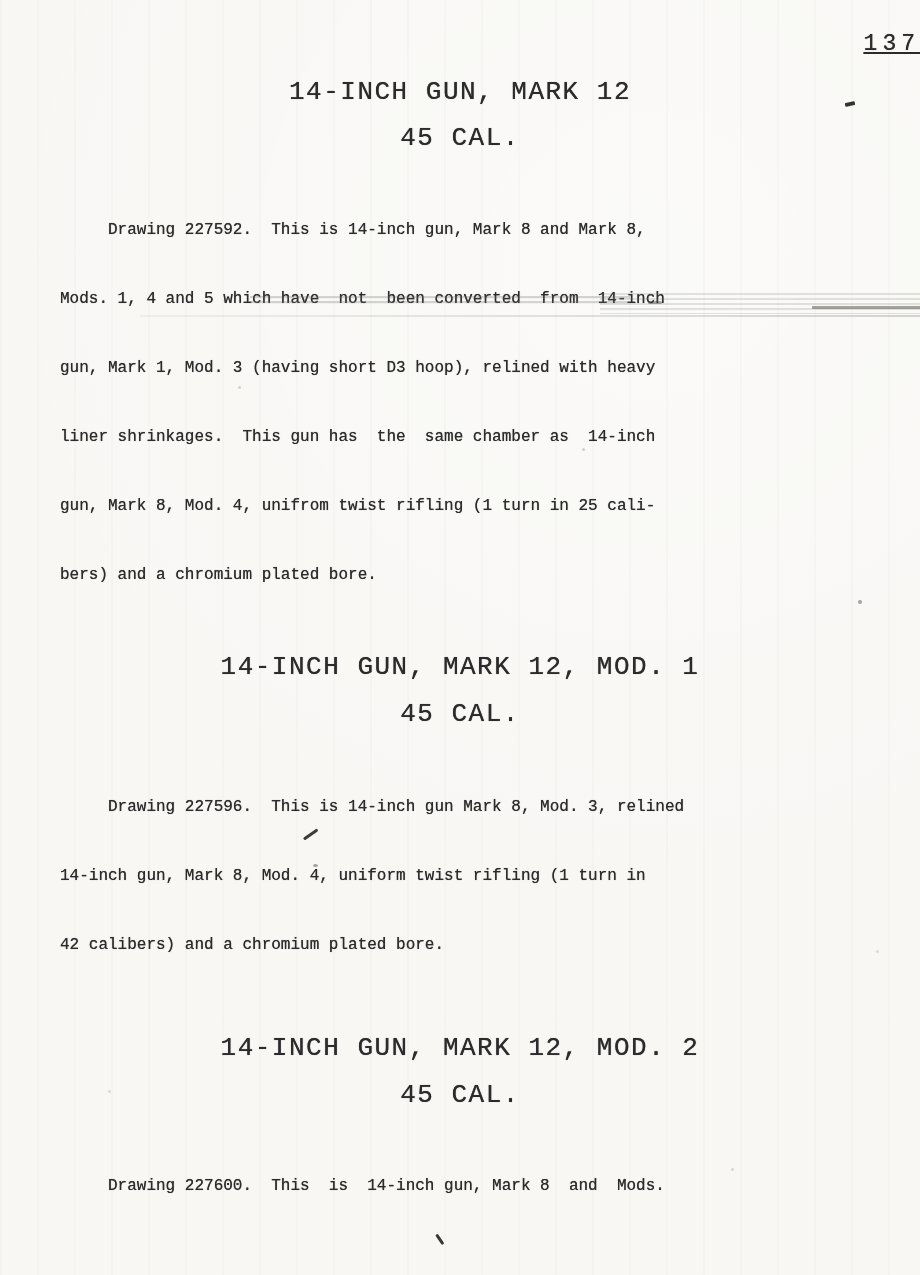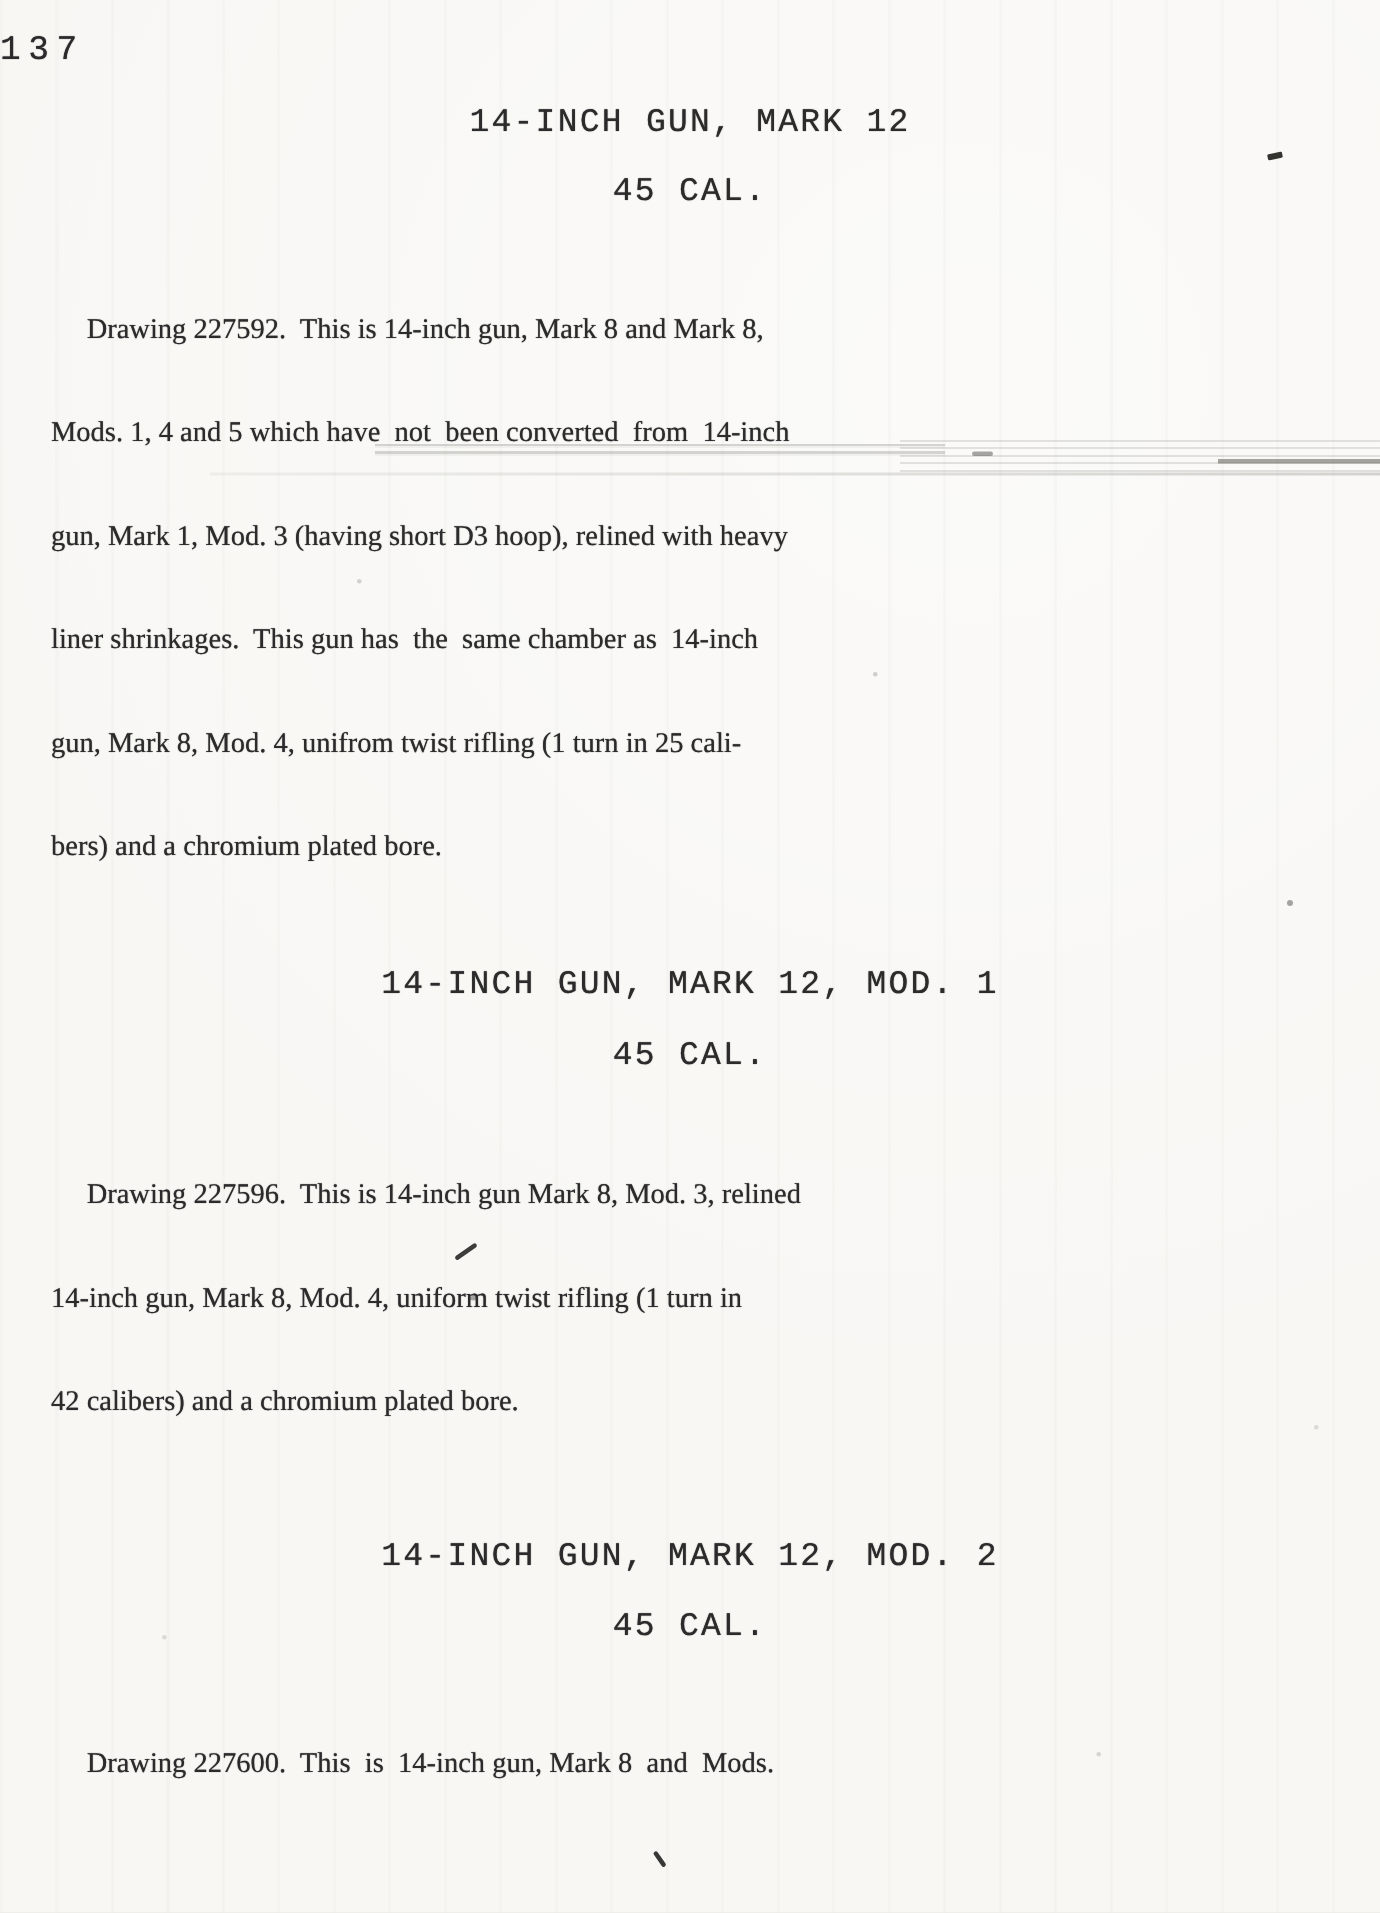--- a/index.html
+++ b/index.html
@@ -11,43 +11,43 @@
     background: #f8f7f4;
     background-image:
       repeating-linear-gradient(90deg, rgba(210,208,202,0.10) 0 2px, transparent 2px 37px),
       radial-gradient(circle at 70% 20%, rgba(255,255,255,0.4), transparent 60%);
     color: #2b2b2b;
     font-family: "Liberation Mono", "DejaVu Sans Mono", monospace;
     overflow: hidden;
   }
   .pagenum {
     margin: 0;
-    padding-top: 22px;
-    text-align: left;
+    padding-top: 33px;
+    text-align: right;
     font-size: 23px;
     line-height: 23px;
     letter-spacing: 5px;
     text-shadow: 0 0 0.7px rgba(25,25,25,0.8);
+    text-decoration: underline;
   }
   .title, .cal {
     margin: 0;
     text-align: center;
-    font-size: 22px;
+    font-size: 26px;
     line-height: 23px;
     font-weight: normal;
     letter-spacing: 1.5px;
     text-shadow: 0 0 0.7px rgba(25,25,25,0.8);
   }
   .para {
-    margin: 0 0 0 34px;
-    font-size: 19px;
+    margin: 0 0 0 60px;
+    font-size: 16px;
     line-height: 23px;
     white-space: pre;
     text-shadow: 0 0 0.7px rgba(25,25,25,0.75);
-    font-family: Liberation Serif, serif;
   }
   .tline { height: 23px; } .mt22 { margin-top: 22px; }
   .mt23 { margin-top: 23px; } .mt24 { margin-top: 24px; }
   .mt25 { margin-top: 25px; } .mt34 { margin-top: 34px; }
   .artifact { position: absolute; pointer-events: none; }
   .smudge-a {
     left: 250px; top: 296px; width: 380px; height: 9px;
     background: repeating-linear-gradient(180deg,
       rgba(110,110,104,0.28) 0 1.5px, rgba(160,160,152,0.10) 1.5px 3px, transparent 3px 5px);
   }

